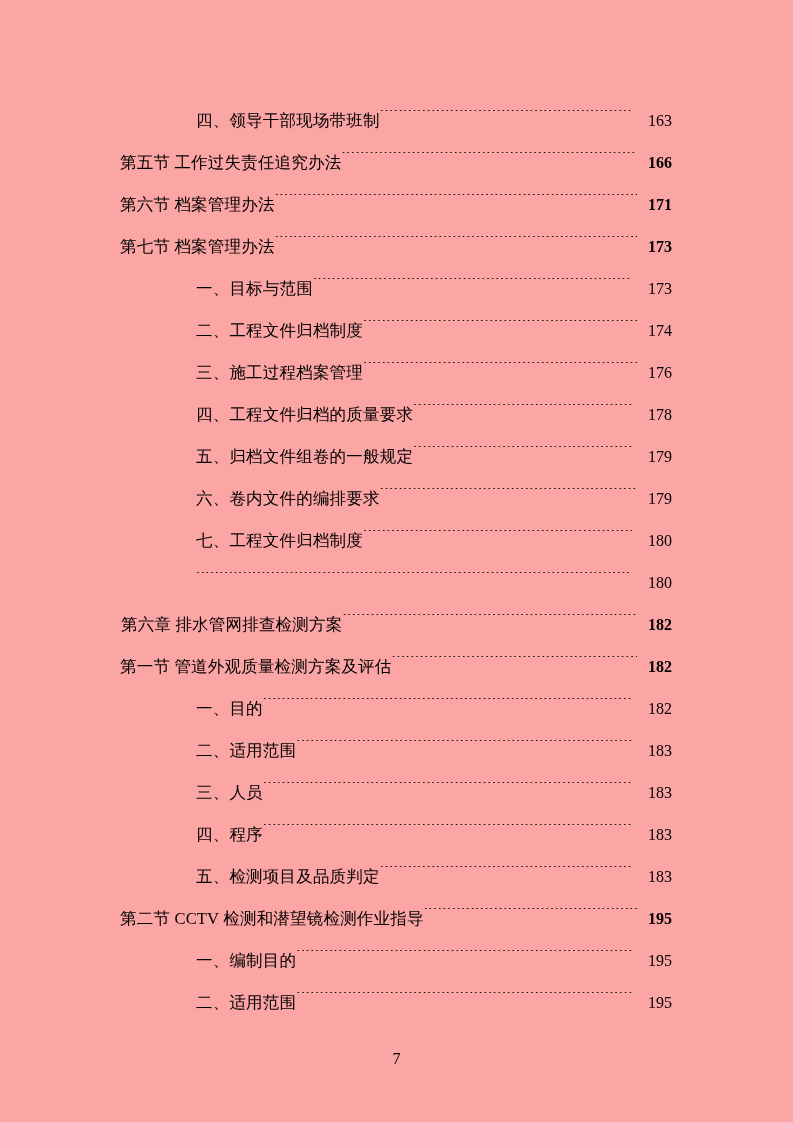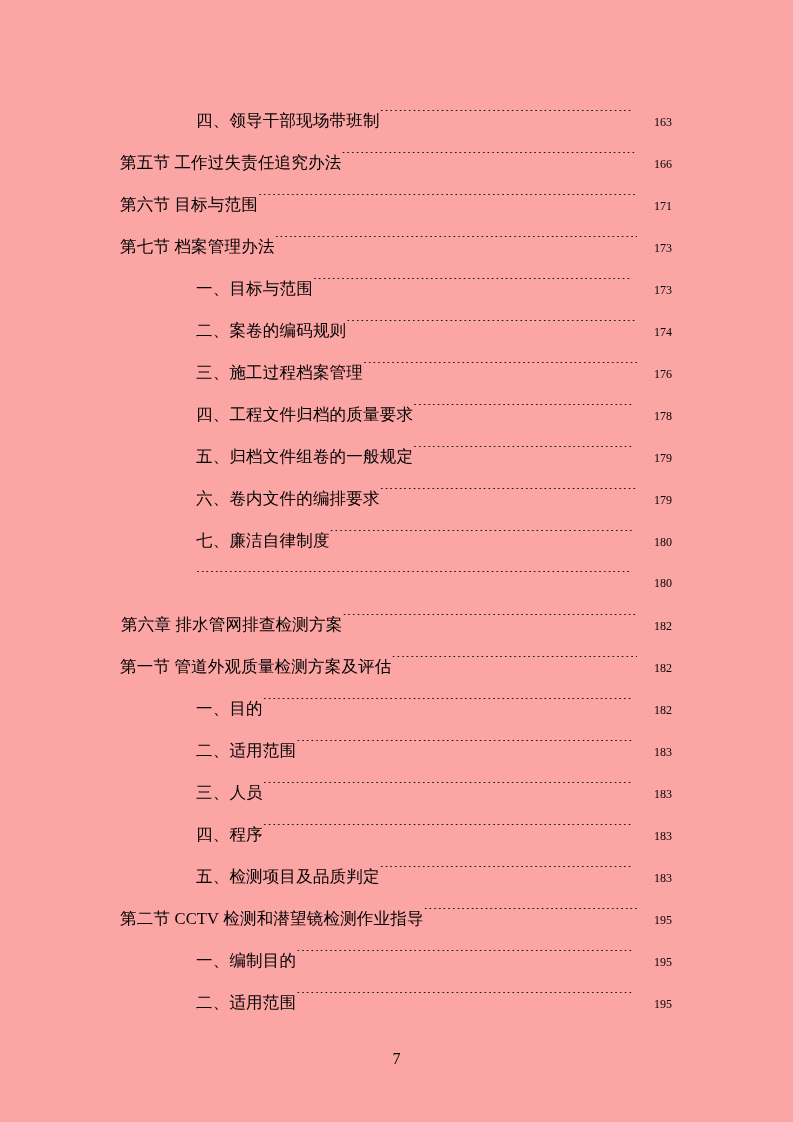--- a/index.html
+++ b/index.html
@@ -63,28 +63,28 @@
     color: #111;
     position: absolute;
     left: 0;
     bottom: -0.05em;
     white-space: nowrap;
   }
   .entry-page {
     flex: 0 0 auto;
     text-align: right;
     min-width: 34px;
-    font-size: 12px;
+    font-size: 16px;
     padding-left: 1px;
   }
   .entry-page.gap {
     padding-left: 6px;
   }
   .bold-page .entry-page {
-    font-weight: normal;
+    font-weight: bold;
   }
   .footer {
     position: absolute;
     left: 0;
     top: 1050px;
     width: 793px;
     text-align: center;
     font-size: 16px;
   }
 </style>
@@ -98,36 +98,36 @@
         <span class="entry-title">四、领导干部现场带班制</span>
         <span class="entry-leader"></span>
         <span class="entry-page gap">163</span>
       </div>
       <div class="toc-entry lvl-section bold-page">
         <span class="entry-title">第五节  工作过失责任追究办法</span>
         <span class="entry-leader"></span>
         <span class="entry-page">166</span>
       </div>
       <div class="toc-entry lvl-section bold-page">
-        <span class="entry-title">第六节  目标与范围</span>
+        <span class="entry-title">第六节  档案管理办法</span>
         <span class="entry-leader"></span>
         <span class="entry-page">171</span>
       </div>
       <div class="toc-entry lvl-section bold-page">
         <span class="entry-title">第七节  档案管理办法</span>
         <span class="entry-leader"></span>
         <span class="entry-page">173</span>
       </div>
       <div class="toc-entry lvl-item">
         <span class="entry-title">一、目标与范围</span>
         <span class="entry-leader"></span>
         <span class="entry-page gap">173</span>
       </div>
       <div class="toc-entry lvl-item">
-        <span class="entry-title">二、案卷的编码规则</span>
+        <span class="entry-title">二、工程文件归档制度</span>
         <span class="entry-leader"></span>
         <span class="entry-page">174</span>
       </div>
       <div class="toc-entry lvl-item">
         <span class="entry-title">三、施工过程档案管理</span>
         <span class="entry-leader"></span>
         <span class="entry-page">176</span>
       </div>
       <div class="toc-entry lvl-item">
         <span class="entry-title">四、工程文件归档的质量要求</span>
@@ -138,21 +138,21 @@
         <span class="entry-title">五、归档文件组卷的一般规定</span>
         <span class="entry-leader"></span>
         <span class="entry-page gap">179</span>
       </div>
       <div class="toc-entry lvl-item">
         <span class="entry-title">六、卷内文件的编排要求</span>
         <span class="entry-leader"></span>
         <span class="entry-page">179</span>
       </div>
       <div class="toc-entry lvl-item">
-        <span class="entry-title">七、廉洁自律制度</span>
+        <span class="entry-title">七、工程文件归档制度</span>
         <span class="entry-leader"></span>
         <span class="entry-page gap">180</span>
       </div>
       <div class="toc-entry lvl-item">
         <span class="entry-leader"></span>
         <span class="entry-page gap">180</span>
       </div>
       <div class="toc-entry lvl-chapter bold-page">
         <span class="entry-title">第六章  排水管网排查检测方案</span>
         <span class="entry-leader"></span>

